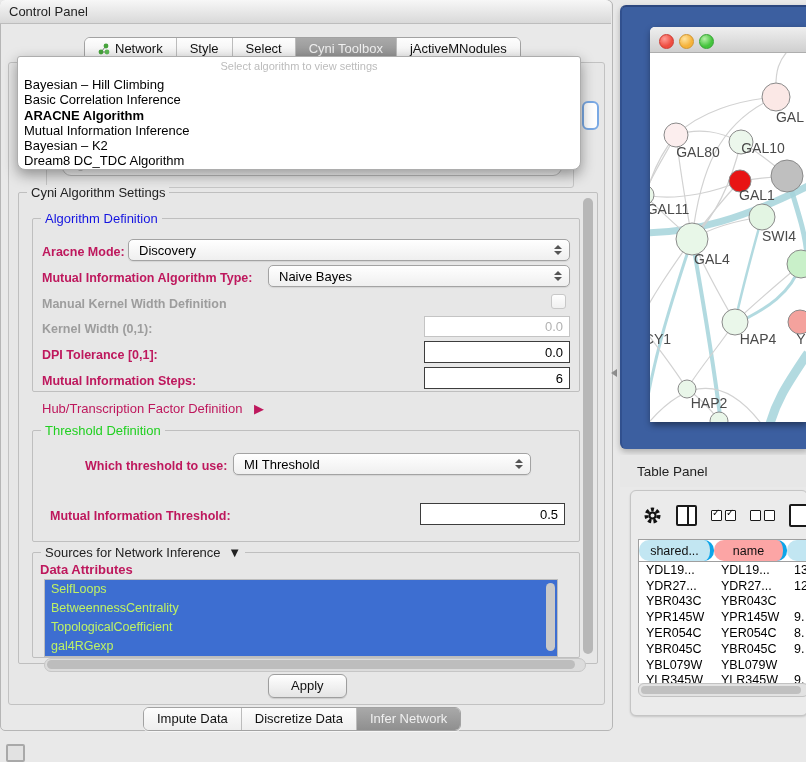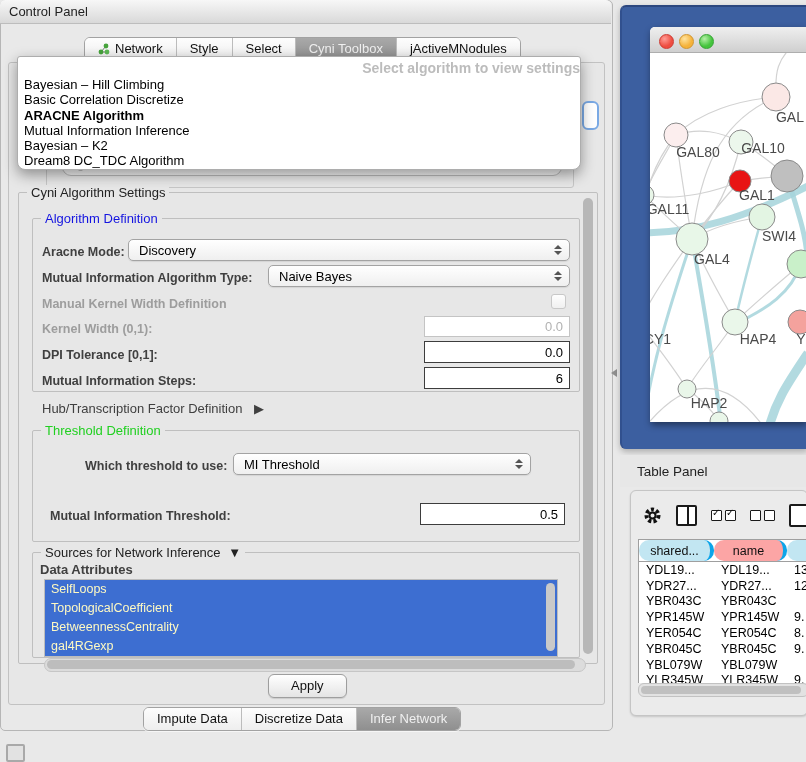--- a/index.html
+++ b/index.html
@@ -41,31 +41,31 @@
   .bg-groupbox{left:46px;top:128px;width:526px;height:58px;border:1px solid #c6c6c6;border-radius:3px;}
   .bg-combo{left:62px;top:150px;width:500px;height:26px;border:1px solid #b9b9b9;border-radius:9px;
     background:linear-gradient(#ffffff,#f3f3f3);display:flex;align-items:center;
     padding-left:14px;box-sizing:border-box;font-size:13px;color:#b5b5b5;}
   .focus-sliver{left:582px;top:101px;width:13px;height:25px;border:2px solid #7aa9e4;border-radius:6px;background:#fff;}
 
   
   .popup{left:17px;top:56px;width:562px;height:112px;background:#fff;
     border:1px solid #adadad;border-radius:3px 3px 8px 8px;
     box-shadow:0 5px 14px rgba(0,0,0,.38);z-index:50;}
-  .popup .ph{font-size:14px;color:#bcbcbc;text-align:right;padding-top:3px;height:17px;font-weight:bold;}
+  .popup .ph{font-size:11px;color:#bcbcbc;text-align:center;padding-top:3px;height:17px;}
   .popup .item{font-size:13px;color:#000;line-height:15.3px;padding-left:6px;white-space:nowrap;}
   .popup .item.bold{font-weight:bold;}
 
   
   .groupbox{border:1px solid #bfbfbf;border-radius:2px;}
   .legend{position:absolute;top:-8px;left:8px;background:#e7e7e7;padding:0 4px;font-size:13px;color:#222;white-space:nowrap;}
   .legend.blue{color:#1414e0;}
   .legend.green{color:#21d021;}
 
-  .flabel{font-size:12.5px;font-weight:bold;color:#404040;white-space:nowrap;}
+  .flabel{font-size:12.5px;font-weight:bold;color:#be185d;white-space:nowrap;}
   .flabel.dis{color:#9d9d9d;}
 
   .combo{background:linear-gradient(#ffffff,#efefef);border:1px solid #a3a3a3;border-radius:5px;
     height:22px;display:flex;align-items:center;padding:0 24px 0 10px;box-sizing:border-box;
     font-size:13px;color:#000;box-shadow:0 1px 1px rgba(0,0,0,.08);}
   .combo .arr{position:absolute;right:7px;top:50%;transform:translateY(-50%);display:flex;flex-direction:column;gap:2px;}
   .combo .arr i{display:block;width:0;height:0;border-left:4px solid transparent;border-right:4px solid transparent;}
   .combo .arr i.up{border-bottom:4px solid #555;}
   .combo .arr i.dn{border-top:4px solid #555;}
 
@@ -74,21 +74,21 @@
   .tfield.en{border:1.5px solid #3d3d3d;color:#000;}
   .tfield.dis{border:1px solid #c4c4c4;color:#b2b2b2;}
 
   .chk{width:13px;height:13px;border:1px solid #c8c8c8;border-radius:3px;background:linear-gradient(#fefefe,#f0f0f0);}
 
   .vscroll{width:10px;border-radius:5px;background:#b7b7b7;}
   .hscroll-track{background:#dcdcdc;border:1px solid #c6c6c6;border-radius:7px;}
   .hscroll-thumb{position:absolute;top:1px;left:2px;height:9px;border-radius:5px;background:#bdbdbd;}
 
   .attr-list{background:#fff;border:1px solid #bdbdbd;overflow:hidden;}
-  .attr-item{background:#3d6ed1;color:#fef9c3;font-size:12.5px;line-height:19px;padding-left:6px;}
+  .attr-item{background:#3d6ed1;color:#bef264;font-size:12.5px;line-height:19px;padding-left:6px;}
   .list-scroll{position:absolute;right:2px;top:3px;width:9px;height:68px;background:#c9c9c9;border-radius:5px;}
 
   .apply-btn{padding:3px 22px 4px 22px;font-size:13px;color:#111;background:linear-gradient(#ffffff,#e4e4e4);
     border:1px solid #9e9e9e;border-radius:6px;box-shadow:0 1px 1px rgba(0,0,0,.12);}
 
   .mini-dock-icon{left:6px;top:744px;width:15px;height:14px;border:2px solid #a9a9a9;border-radius:2px;background:#e2e2e2;}
 
   .splitter-arrow{left:611px;top:369px;width:0;height:0;border-top:4px solid transparent;
     border-bottom:4px solid transparent;border-right:6px solid #8f8f8f;}
 
@@ -178,21 +178,21 @@
   <div class="abs bg-groupbox"></div>
   <div class="abs bg-combo">
     <span>gal4filtered.sif default node</span>
   </div>
   <div class="abs focus-sliver"></div>
 
   <div class="abs popup">
     <div class="ph">Select algorithm to view settings</div>
     <div id="popupItems">
         <div class="item">Bayesian – Hill Climbing</div>
-        <div class="item">Basic Correlation Discretize</div>
+        <div class="item">Basic Correlation Inference</div>
         <div class="item bold">ARACNE Algorithm</div>
         <div class="item">Mutual Information Inference</div>
         <div class="item">Bayesian – K2</div>
         <div class="item">Dream8 DC_TDC Algorithm</div>
       </div>
   </div>
 
   <div class="abs groupbox" style="left:18px;top:192px;width:578px;height:470px;">
     <span class="legend">Cyni Algorithm Settings</span>
   </div>
@@ -264,22 +264,22 @@
   <div class="abs groupbox" style="left:32px;top:552px;width:546px;height:104px;">
     <span class="legend">
       <span>Sources for Network Inference</span>
       <span style="margin-left:4px;">▼</span>
     </span>
   </div>
   <div class="abs flabel" style="left:40px;top:562px;font-size:13px;">Data Attributes</div>
   <div class="abs attr-list" style="left:44px;top:579px;width:512px;height:76px;">
     <div id="attrItems">
         <div class="attr-item">SelfLoops</div>
+        <div class="attr-item">BetweennessCentrality</div>
         <div class="attr-item">TopologicalCoefficient</div>
-        <div class="attr-item">BetweennessCentrality</div>
         <div class="attr-item">gal4RGexp</div>
       </div>
     <div class="list-scroll"></div>
   </div>
   <div class="abs hscroll-track" style="left:44px;top:658px;width:540px;height:12px;">
     <i class="hscroll-thumb" style="width:528px;"></i>
   </div>
 
   <div class="abs" style="left:268px;top:674px;">
     <button class="apply-btn">Apply</button>

